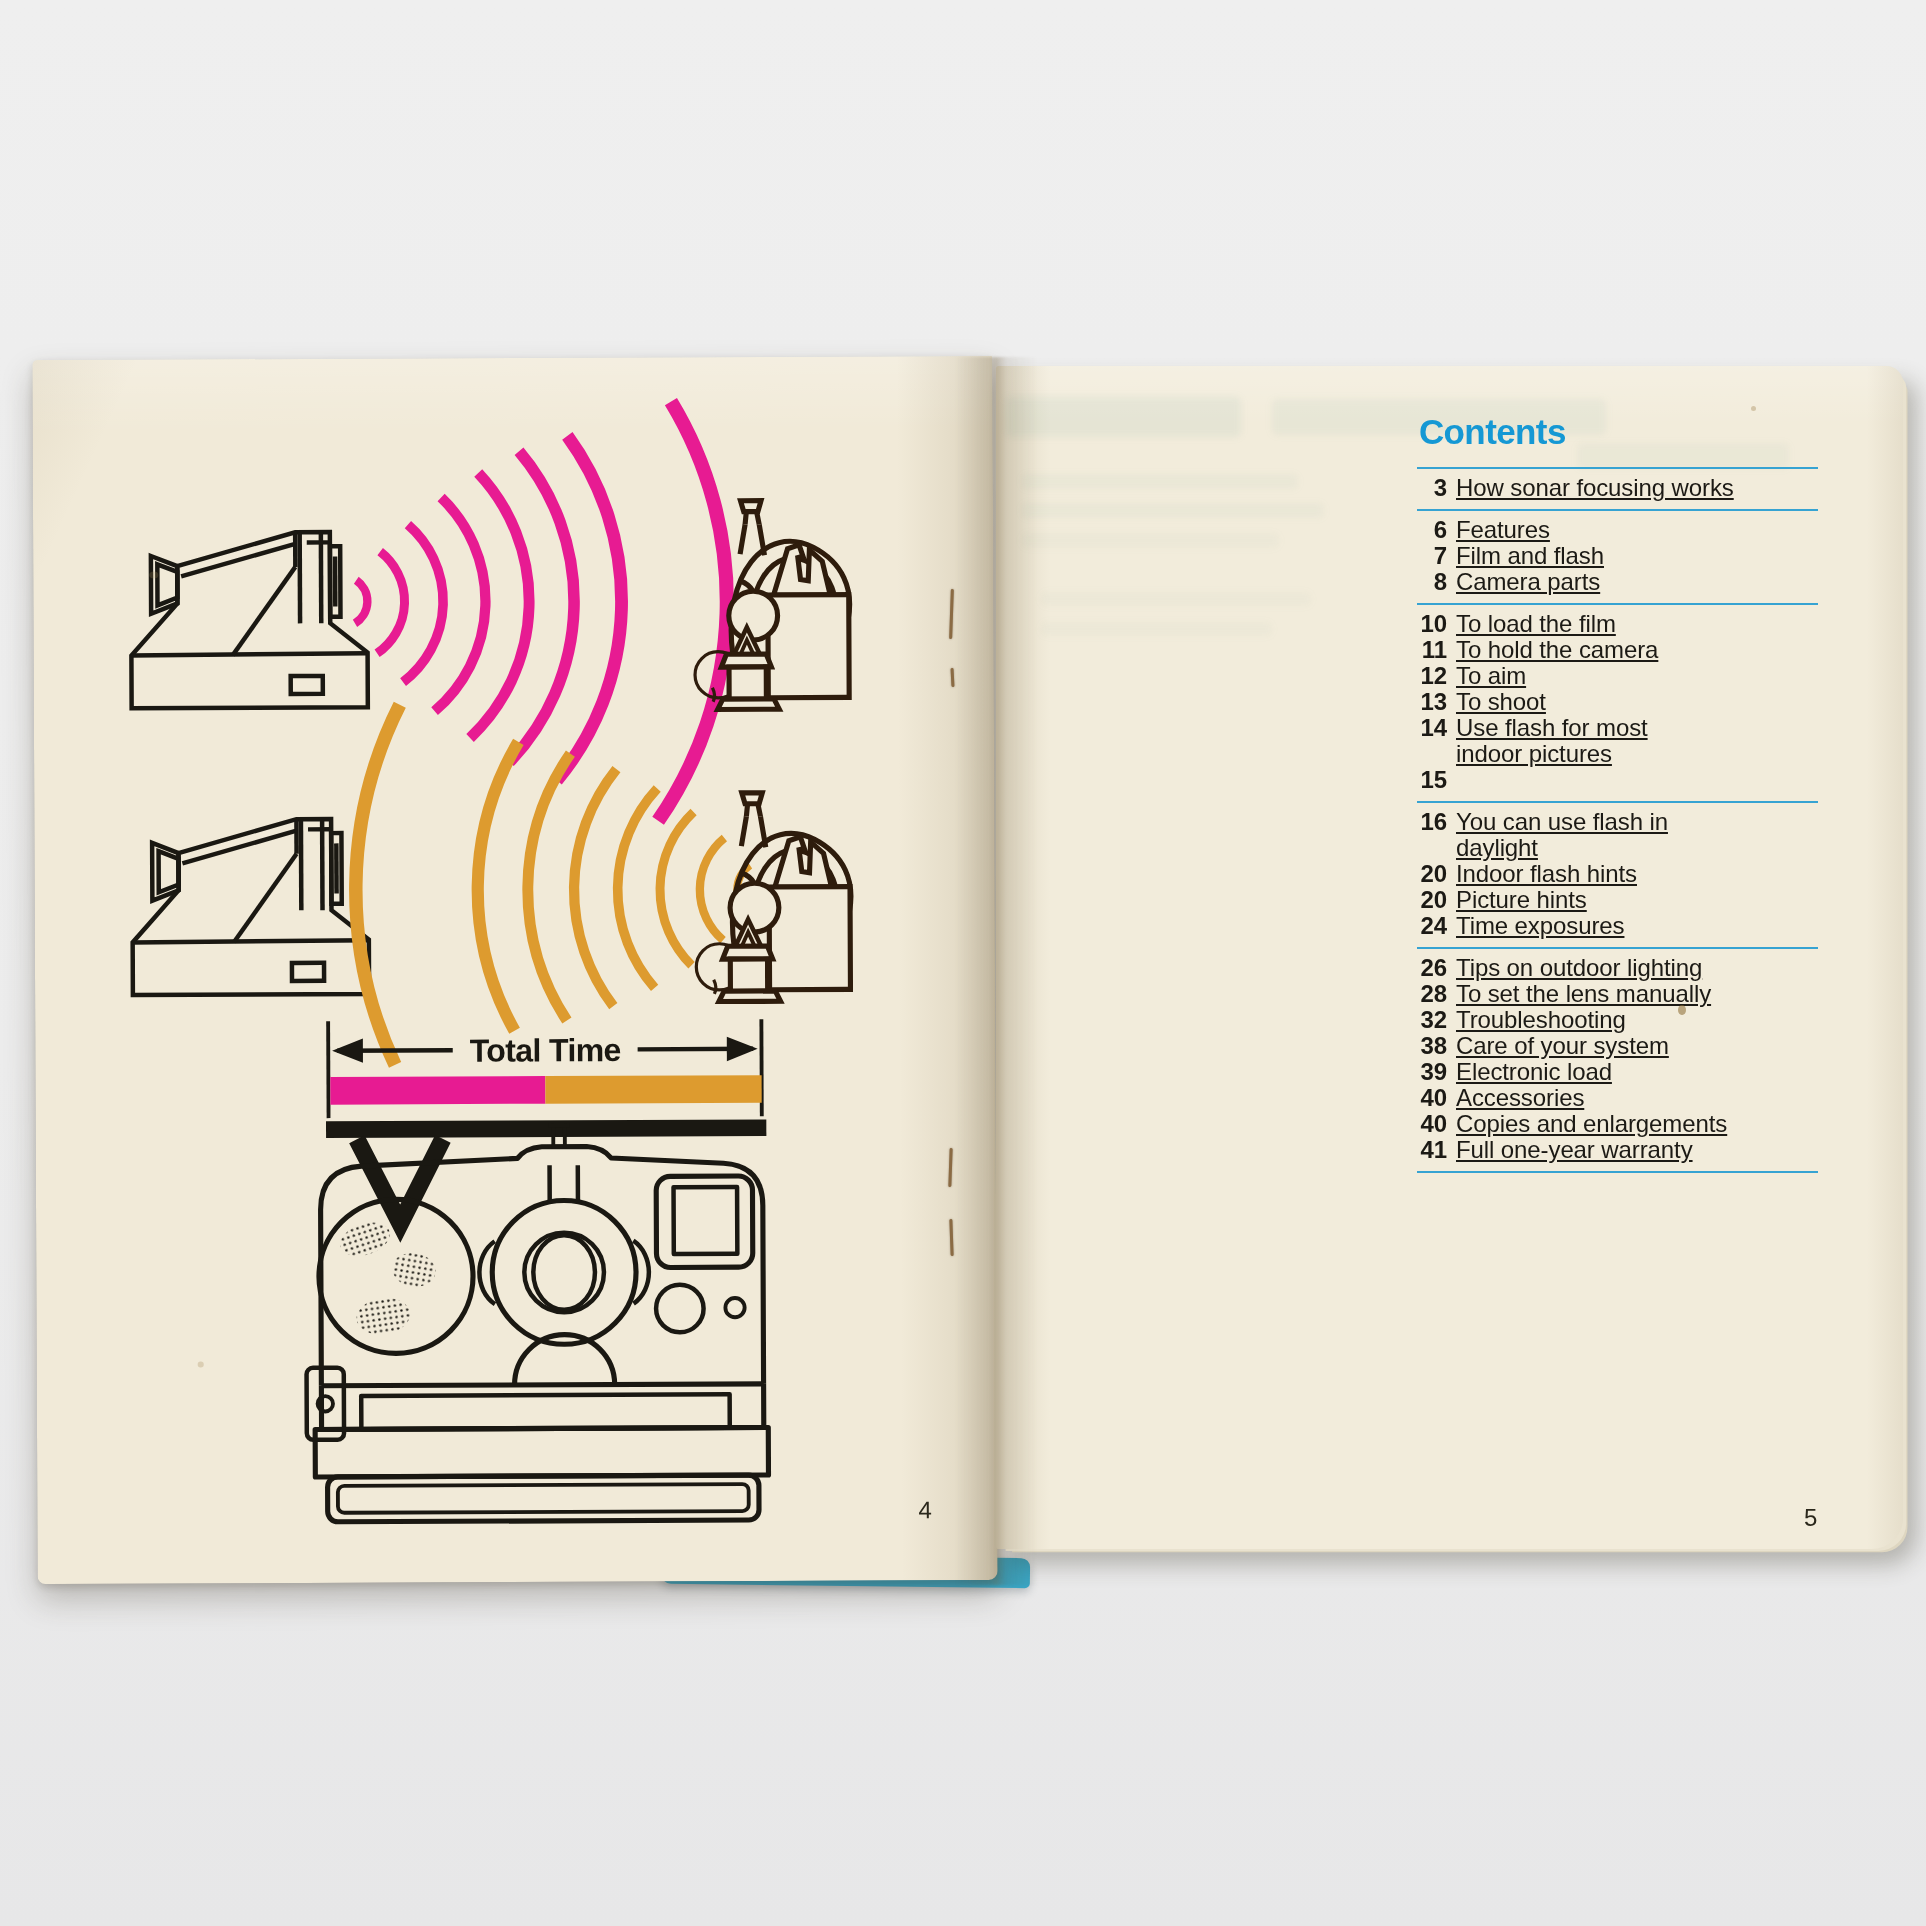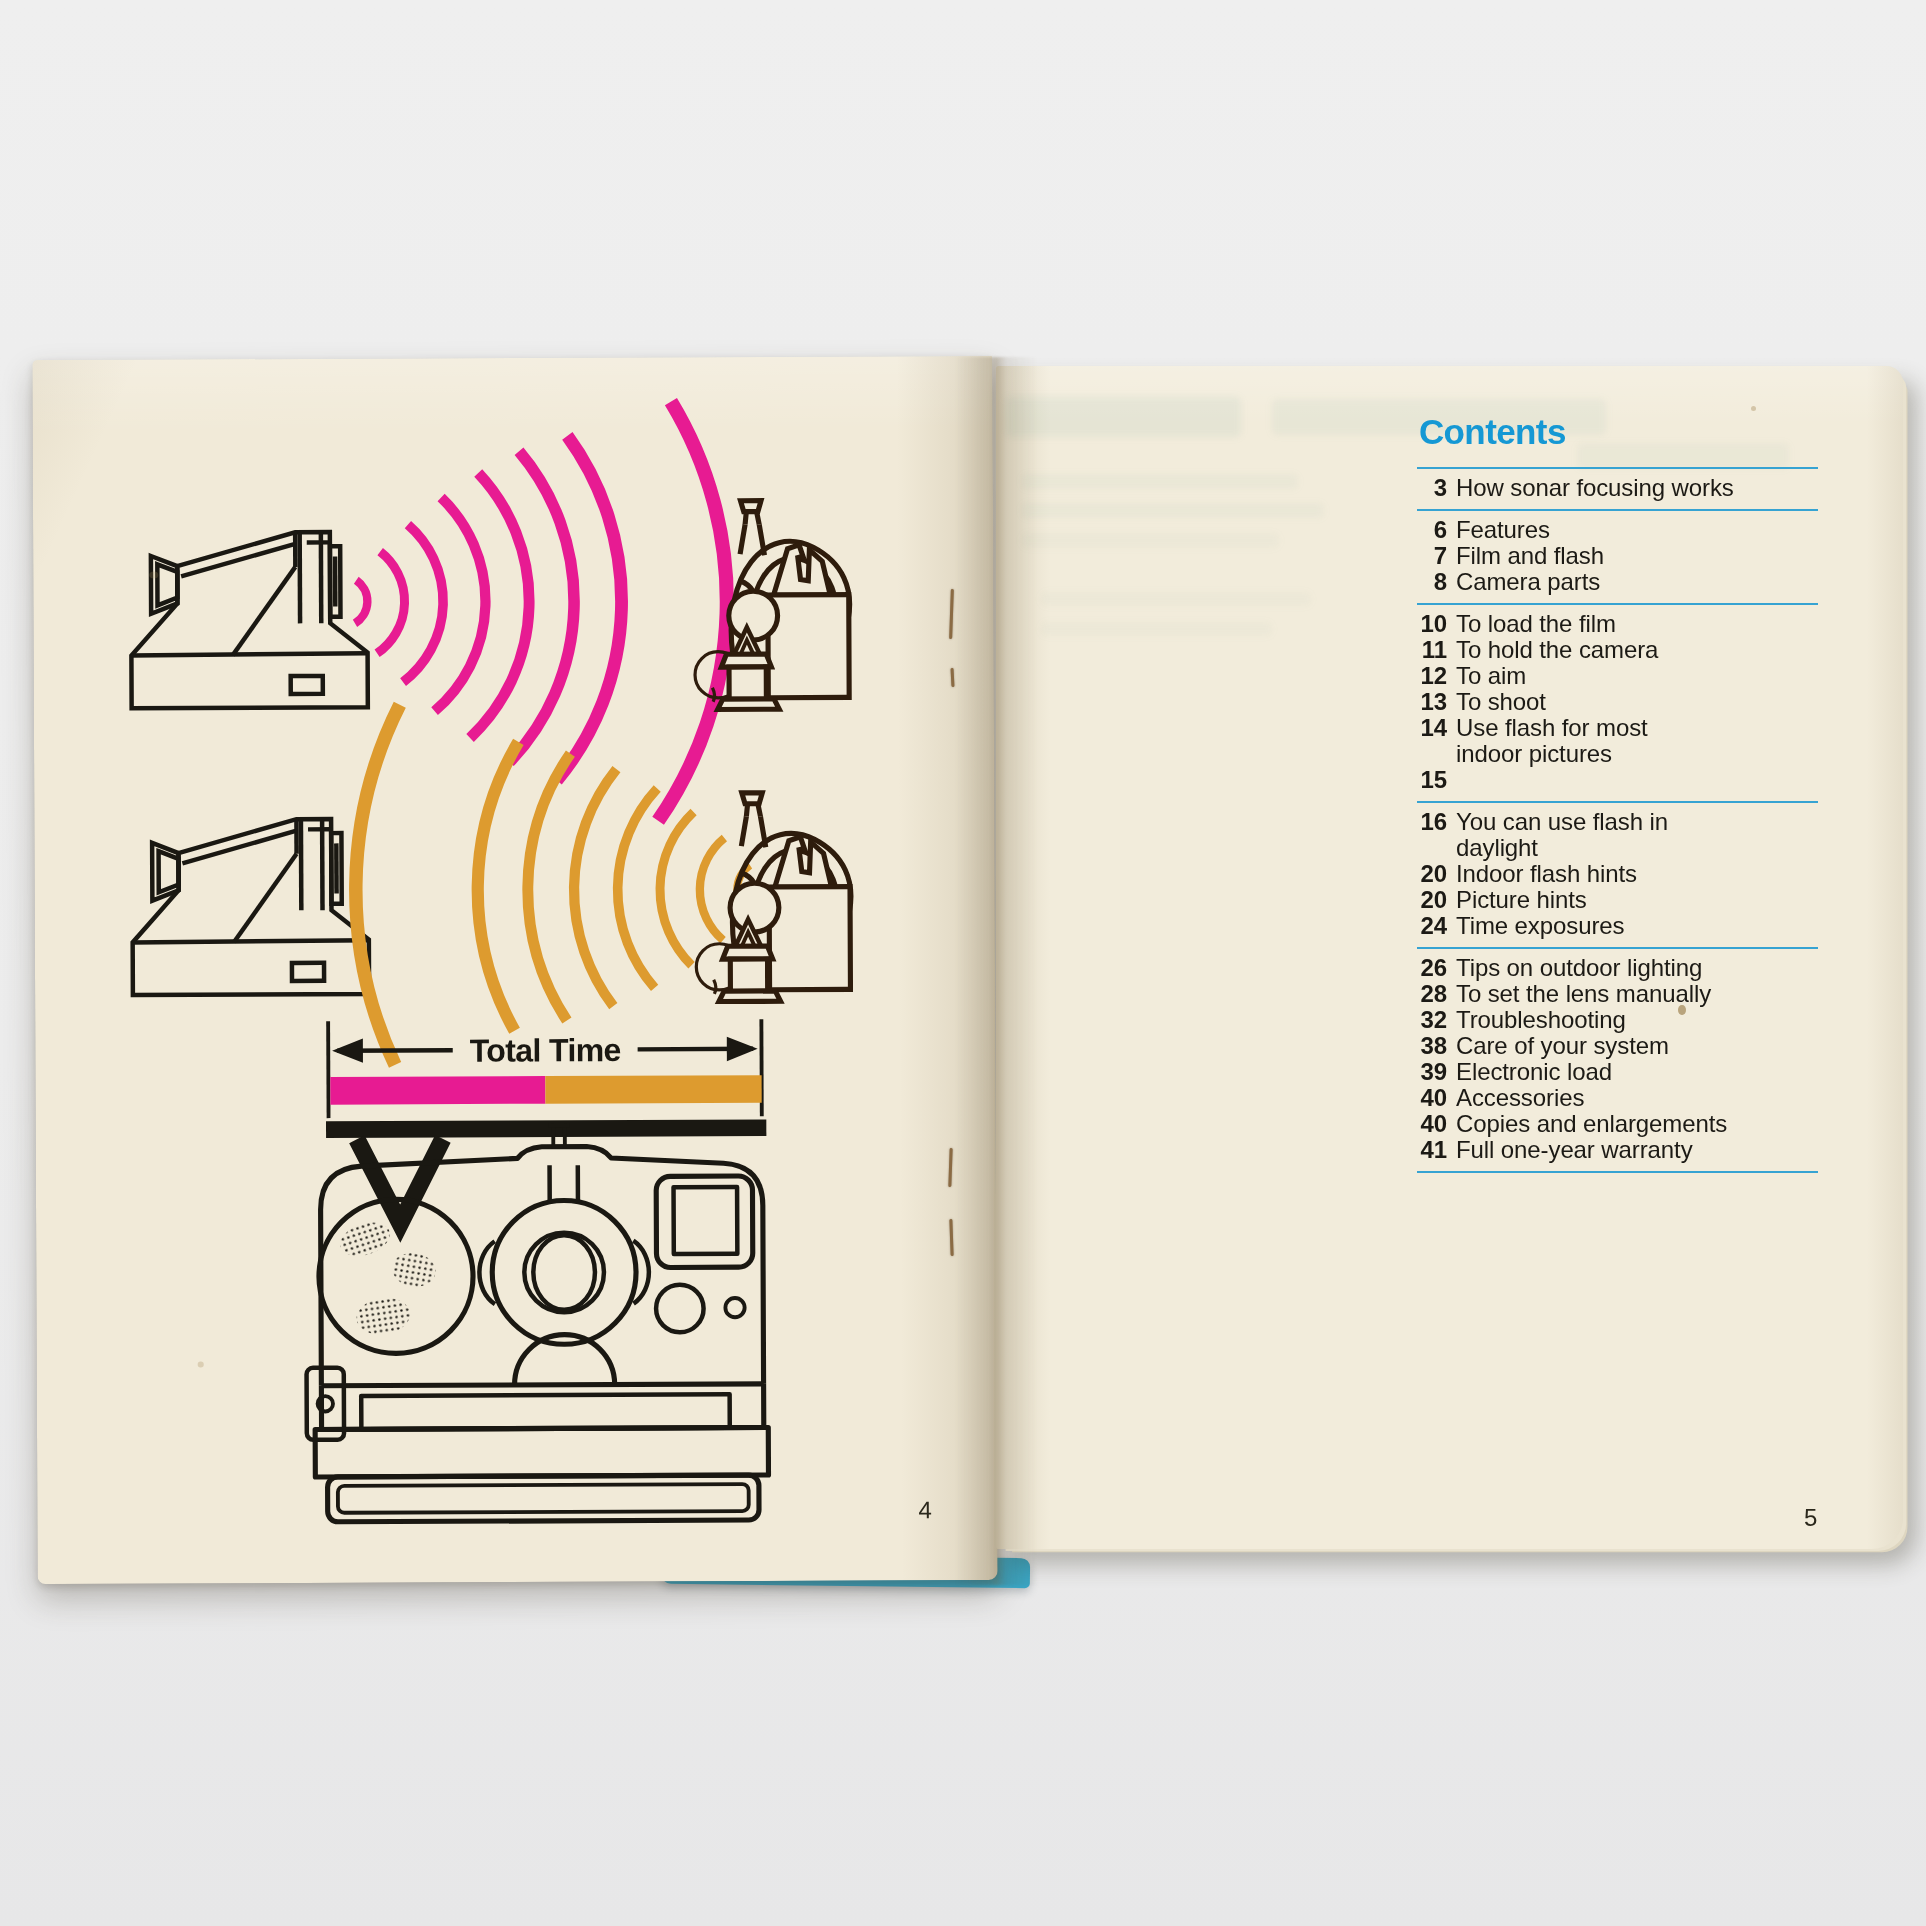--- a/index.html
+++ b/index.html
@@ -94,21 +94,21 @@
     margin:0 0 18px 1.9px;
     font-size:35px;line-height:1.0;font-weight:bold;
     letter-spacing:-0.6px;color:var(--blue);
   }
   .intro{font-size:24px;line-height:27px;color:#1c1a15;letter-spacing:-0.1px;}
   .toc{margin-top:15.4px;font-size:24px;line-height:26px;letter-spacing:-0.1px;color:#1c1a15;}
   .toc-group{border-top:2.6px solid var(--rule);padding:5.8px 0 8.3px 0;}
   .toc-rule-end{border-top:2.6px solid var(--rule);height:0;}
   .toc-row{display:flex;align-items:flex-start;}
   .toc-num{flex:none;width:30px;text-align:right;font-weight:bold;}
-  .toc-label{margin-left:9px;}
+  .toc-label{margin-left:9px;text-decoration:underline;}
 
   .ghost{position:absolute;background:rgba(95,150,140,.09);filter:blur(3.9px);border-radius:5.1px;}
   .ghost.g1{left:9px;top:31px;width:236px;height:40px;}
   .ghost.g2{left:276px;top:33px;width:334px;height:36px;background:rgba(95,150,140,.07);}
   .ghost.g3{left:26px;top:108px;width:276px;height:15.4px;background:rgba(95,150,140,.05);}
   .ghost.g4{left:26px;top:137px;width:302px;height:15.4px;background:rgba(95,150,140,.05);}
   .ghost.g5{left:26px;top:167px;width:257px;height:15.4px;background:rgba(95,150,140,.04);}
   .ghost.g6{left:45px;top:226px;width:270px;height:14px;background:rgba(95,150,140,.04);}
   .ghost.g7{left:45px;top:256px;width:231px;height:14px;background:rgba(95,150,140,.04);}
   .ghost.g8{left:581px;top:77px;width:212px;height:26px;background:rgba(95,150,140,.05);}

